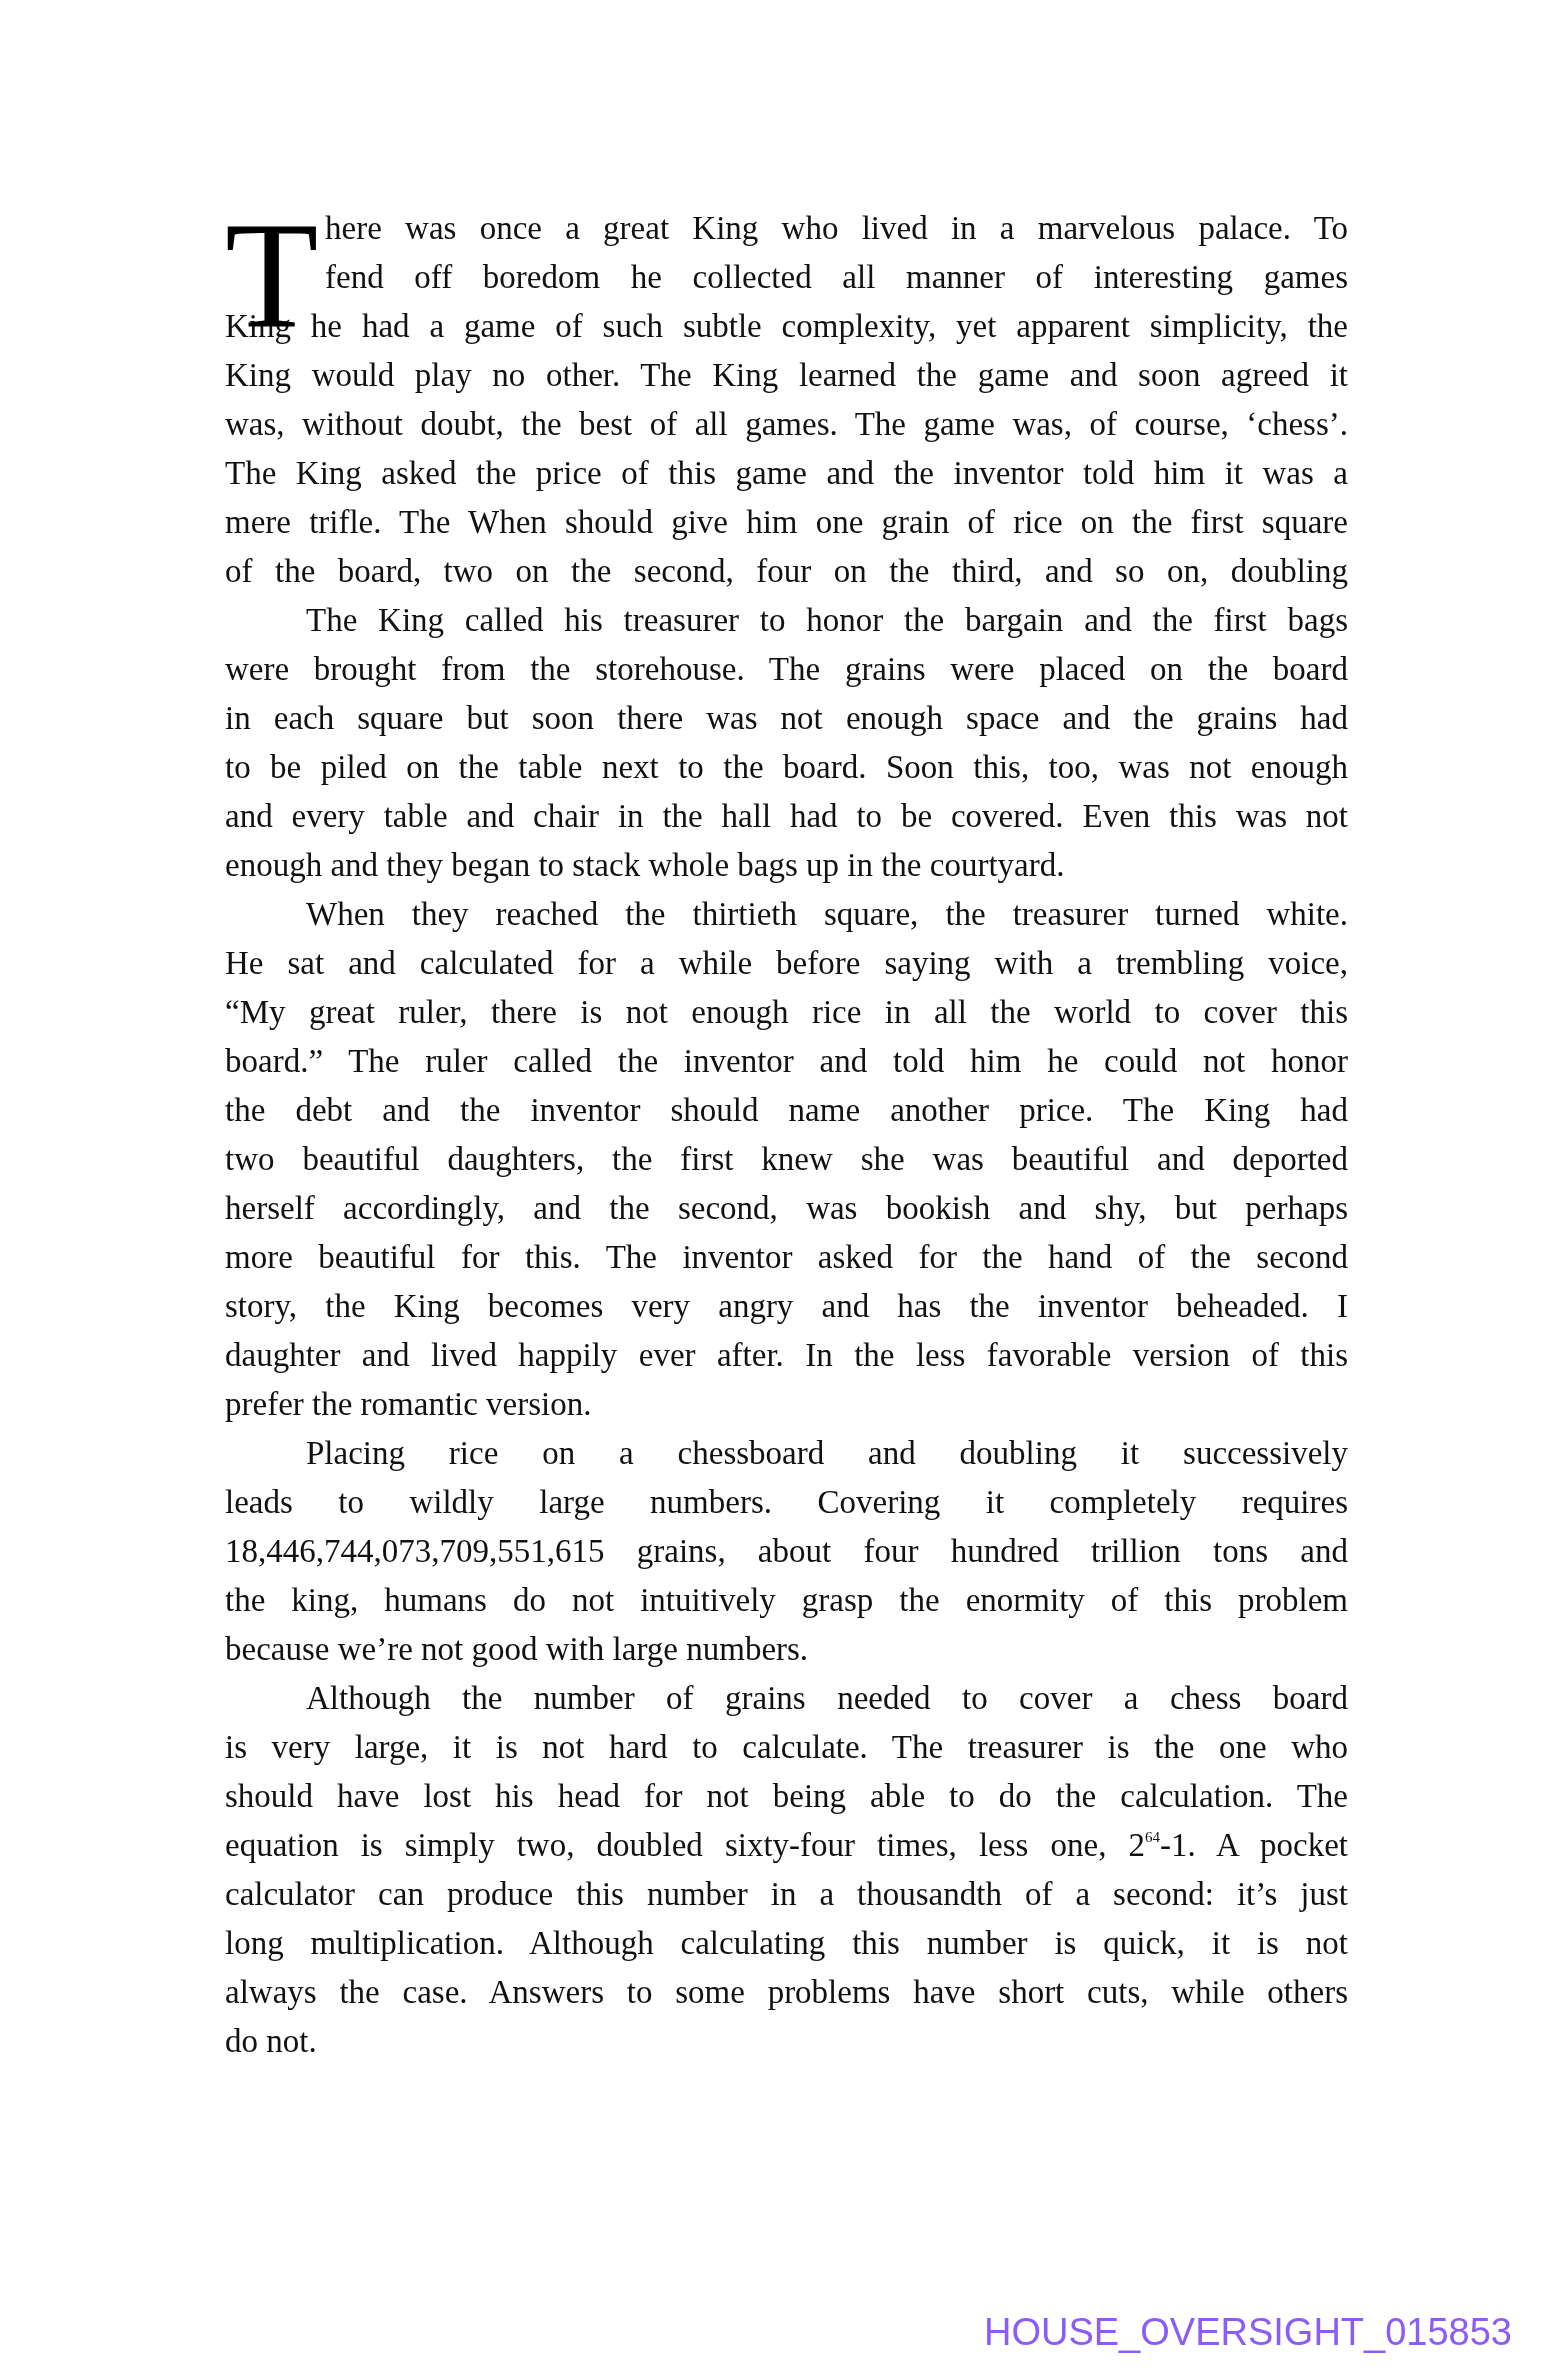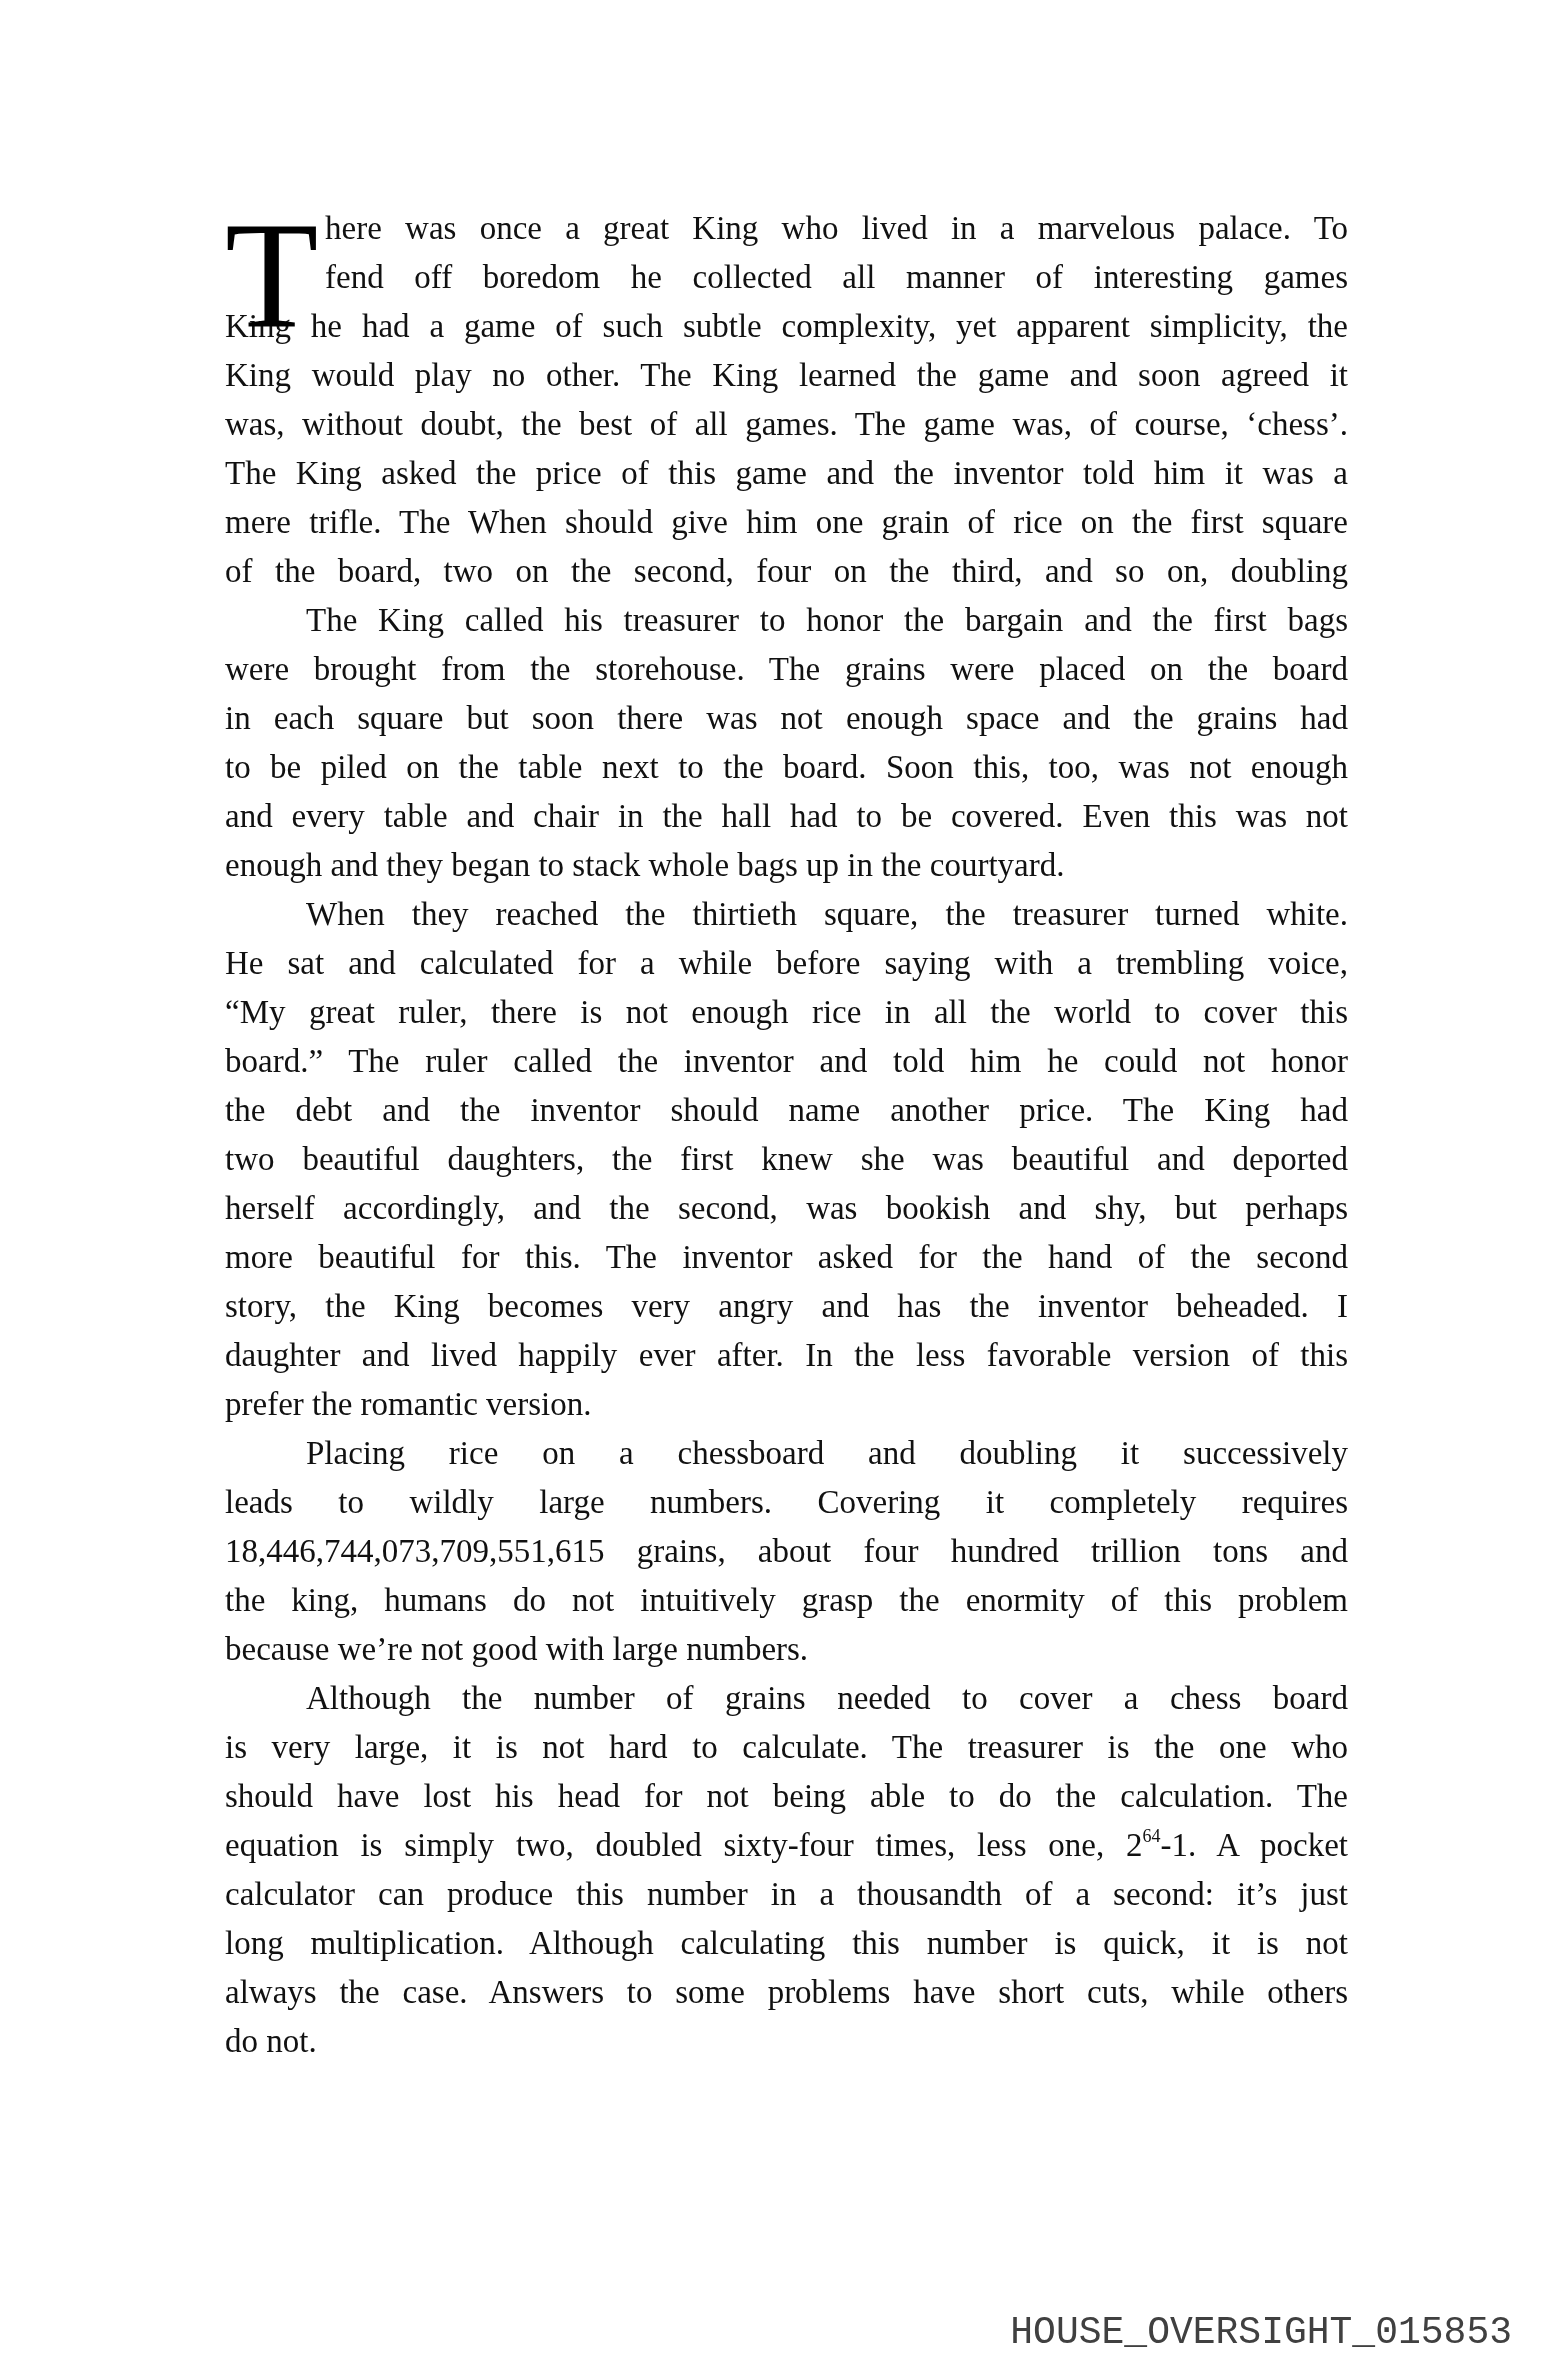--- a/index.html
+++ b/index.html
@@ -51,31 +51,31 @@
     position: absolute;
     left: 0px;
     top: 6.9px;
     font-family: "Liberation Serif", "DejaVu Serif", serif;
     font-size: 153px;
     line-height: 129px;
     font-weight: normal;
     color: #000000;
   }
   sup.exp {
-    font-size: 18px;
+    font-size: 15px;
     vertical-align: 13.7px;
     line-height: 0;
   }
   .bates {
     position: absolute;
     right: 33px;
     top: 2311px;
-    font-family: Liberation Mono, monospace;
+    font-family: Liberation Sans, sans-serif;
     font-size: 38px;
-    color: #404040;
+    color: #8b5cf6;
     letter-spacing: 0px;
   }
 </style>
 </head>
 <body>
 
 <div class="page">
   <div class="text-block">
 
     <span class="dropcap">T</span>

